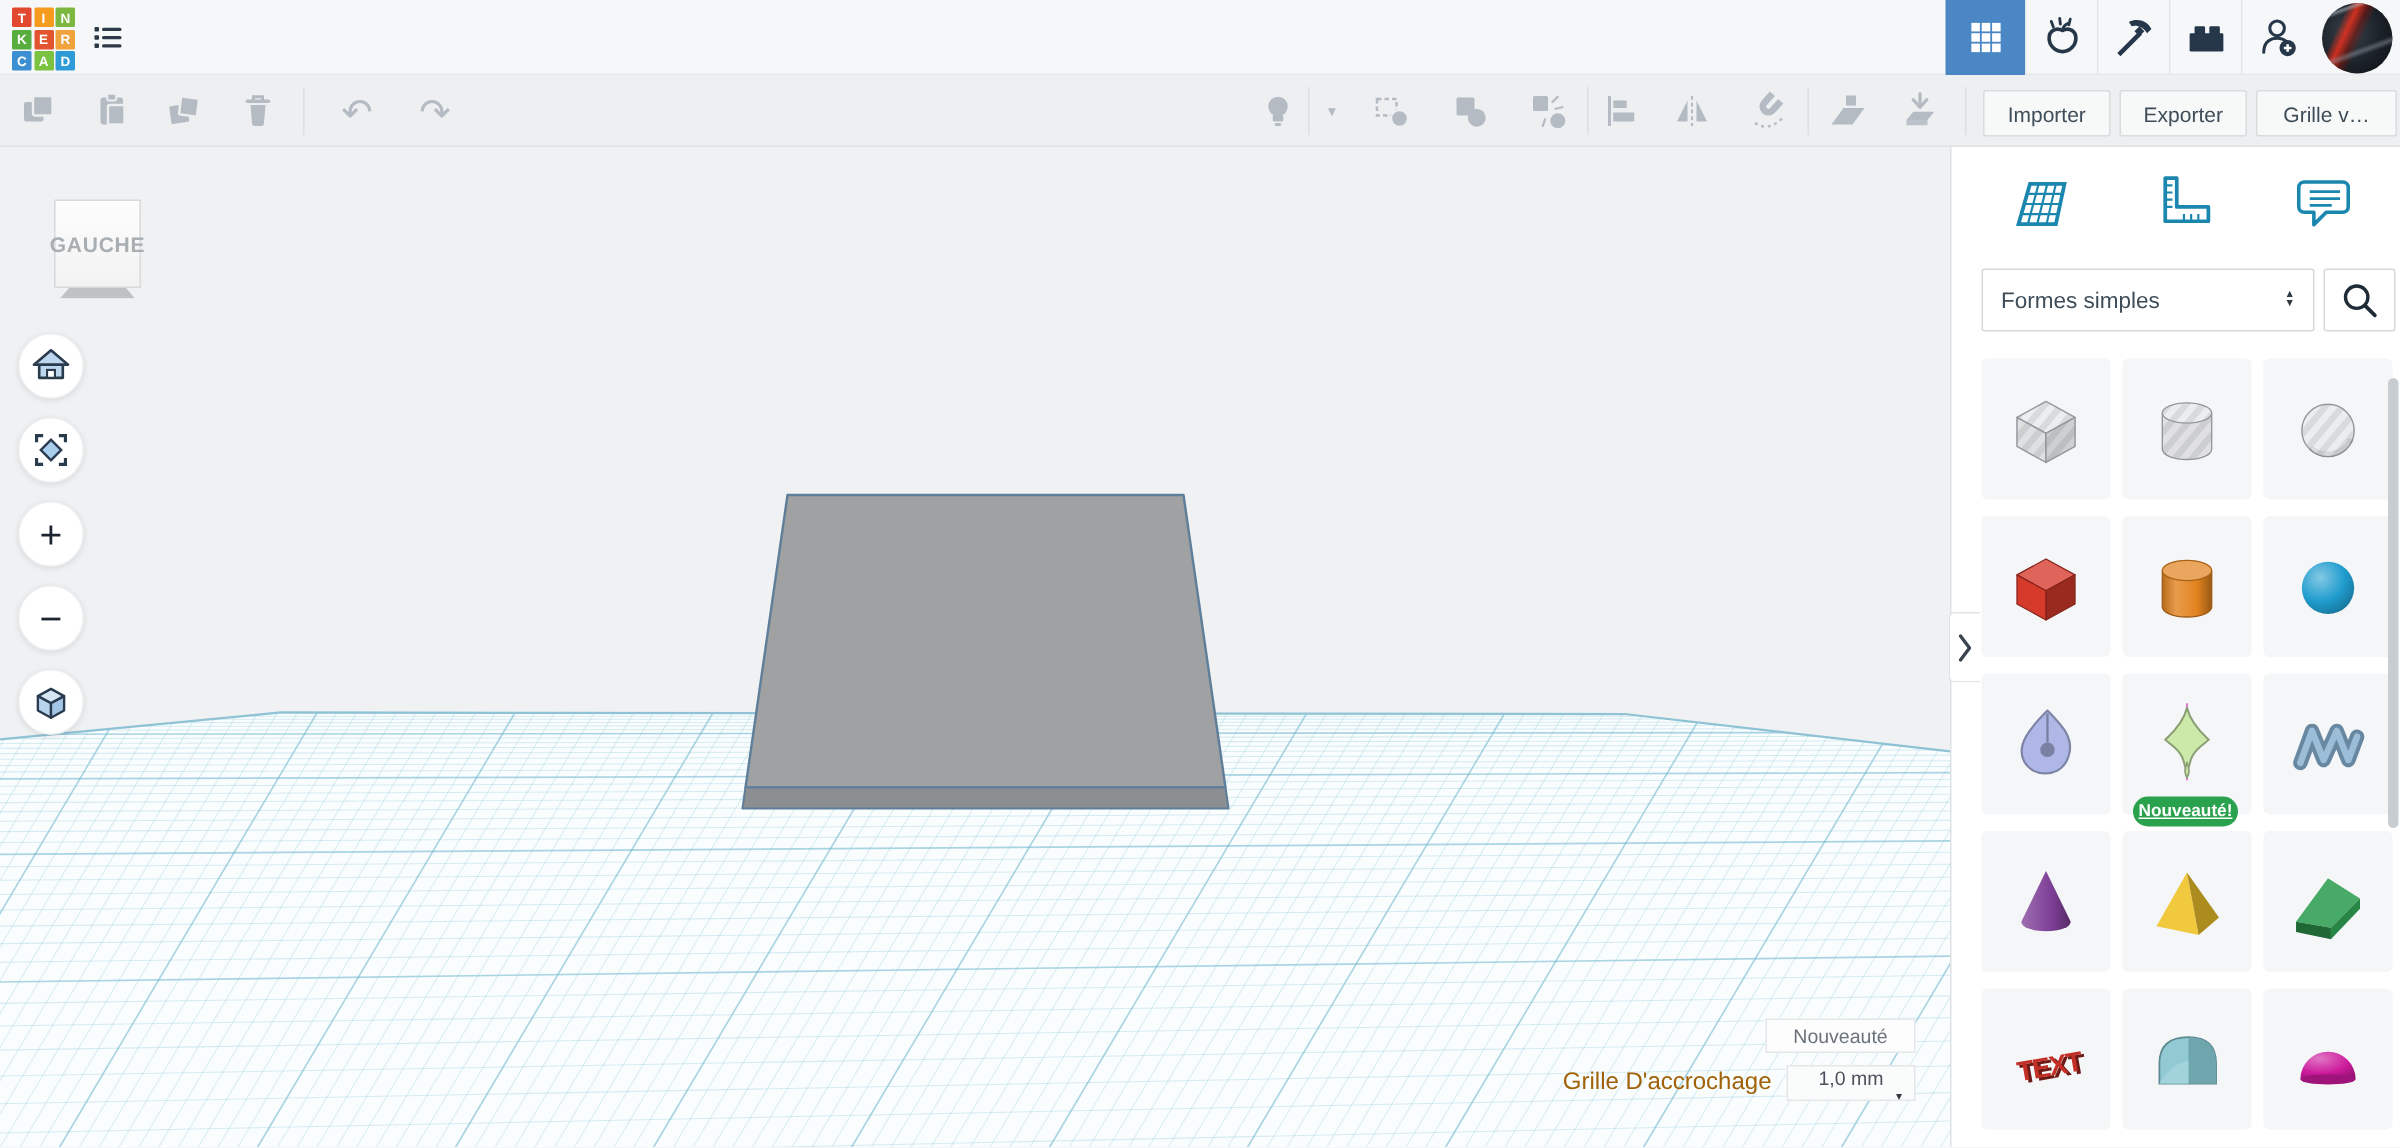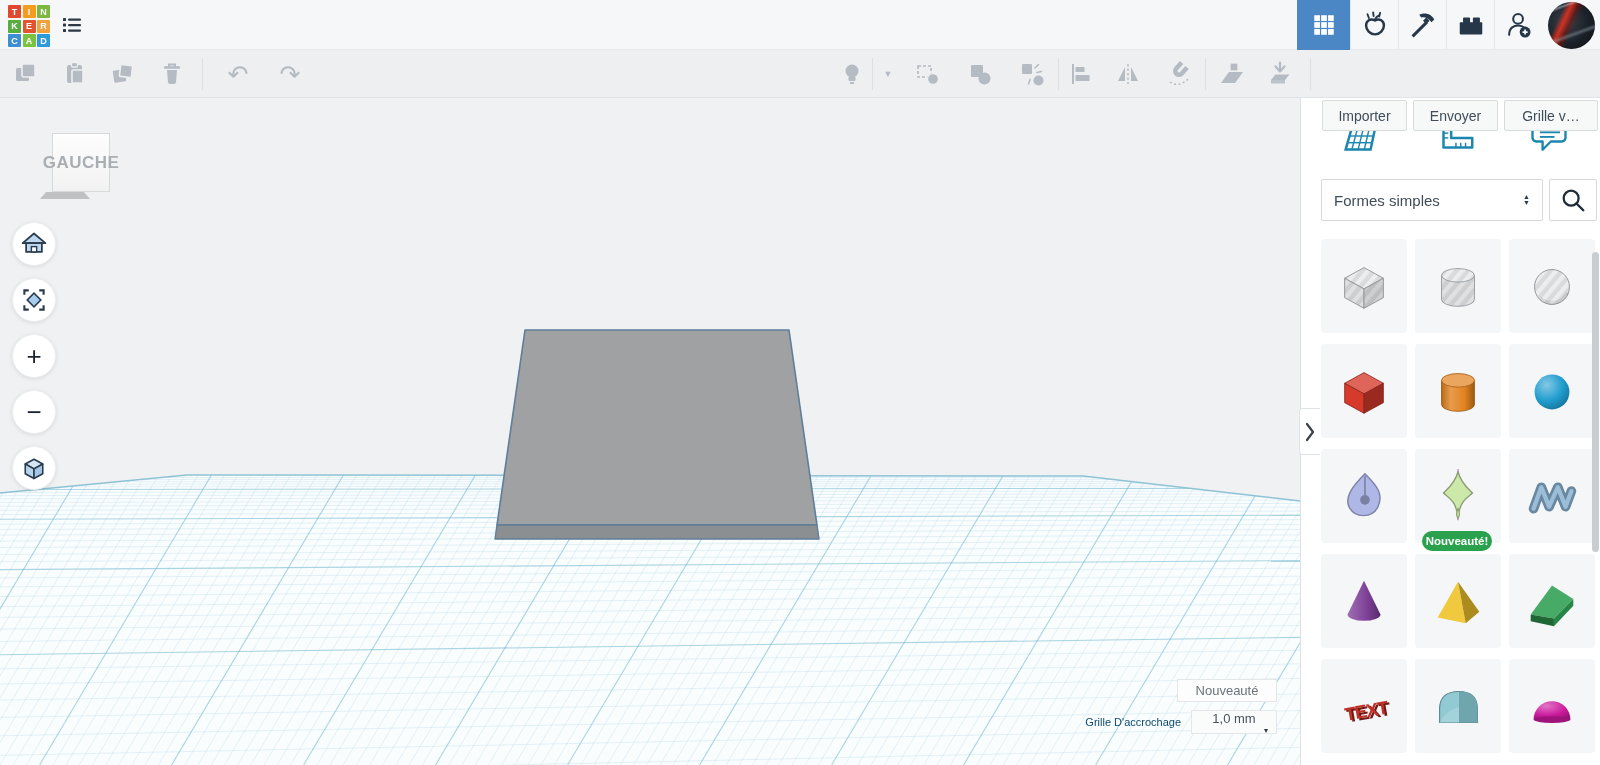--- a/index.html
+++ b/index.html
@@ -27,51 +27,51 @@
   
   .toolbar { position:absolute; left:0; top:50px; width:1600px; height:48px; background:#edeff1; border-bottom:1px solid #dfe3e5; z-index:25; }
   .tb-btn { position:absolute; top:4px; width:40px; height:40px; display:flex; align-items:center; justify-content:center; color:#b4bbc3; border-radius:3px; cursor:pointer; }
   .tb-div { position:absolute; top:8px; width:1px; height:32px; background:#dcdfe2; }
   .arrow-glyph { font-family:"DejaVu Sans", sans-serif; font-size:25px; line-height:1; color:#b4bbc3; }
   .caret-glyph { font-size:9px; color:#b4bbc3; }
 
   
   .panel { position:absolute; left:1300px; top:98px; width:360px; height:667px; background:#ffffff; border-left:1px solid #dde1e4; z-index:20; }
   .hdr-btn { position:absolute; top:60px; height:31px; background:#f7f8f8; border:1px solid #d8dcdf; border-radius:2px;
-             font-size:14px; color:#3f4d59; display:flex; align-items:center; justify-content:center; cursor:pointer; z-index:31;margin-top:40px; }
+             font-size:14px; color:#3f4d59; display:flex; align-items:center; justify-content:center; cursor:pointer; z-index:31; }
   .panel-icon-btn { position:absolute; top:6px; width:86px; height:64px; display:flex; align-items:center; justify-content:center; color:var(--icon-blue,#1b87ae); cursor:pointer; }
   .select-box { position:absolute; left:20px; top:81px; width:222px; height:42px; background:#fff; border:1px solid #d5d9dc; border-radius:2px;
                 display:flex; align-items:center; padding:0 12px; font-size:15px; color:#3f4d59; cursor:pointer; }
   .select-carets { margin-left:auto; display:flex; flex-direction:column; align-items:center; line-height:6px; font-size:7px; color:#2e3a44; }
   .search-btn { position:absolute; left:248px; top:81px; width:48px; height:42px; background:#fff; border:1px solid #d5d9dc; border-radius:2px;
                 display:flex; align-items:center; justify-content:center; cursor:pointer; }
   .shapes-grid { position:absolute; left:20px; top:141px; display:grid; grid-template-columns:repeat(3,86px); grid-auto-rows:94px; gap:11px 8px; }
   .shape-tile { background:#f5f6f8; border-radius:4px; display:flex; align-items:center; justify-content:center; cursor:pointer; }
   .new-badge { position:absolute; left:121px; top:433px; width:70px; height:20px; border-radius:10px; background:var(--badge-green,#2aa14c);
-               color:#fff; font-size:11.5px; font-weight:700; display:flex; align-items:center; justify-content:center; z-index:5; }
+               color:#fff; font-size:11.5px; font-weight:700; display:flex; align-items:center; justify-content:center; z-index:5;text-decoration:underline; }
   .scrollbar { position:absolute; left:291px; top:134px; width:7px; height:533px; }
   .scroll-thumb { position:absolute; left:0; top:20px; width:7px; height:300px; background:#c8cdd2; border-radius:4px; }
 
   .collapse-tab { position:absolute; left:1299px; top:408px; width:21px; height:47px; background:#fff; border:1px solid #dfe3e5; border-right:none;
                   border-radius:4px 0 0 4px; display:flex; align-items:center; justify-content:center; z-index:21; cursor:pointer; }
 
   
   .canvas-area { position:absolute; left:0; top:98px; width:1300px; height:667px; overflow:hidden; }
   .viewcube { position:absolute; left:36px; top:35px; width:58px; height:59px; background:linear-gradient(#fdfdfd,#f2f2f2);
               border:1px solid #d8d9da; display:flex; align-items:center; justify-content:center;
-              font-size:17px; font-weight:700; color:#a9aeb3; letter-spacing:.5px; cursor:pointer;margin-left:16px; }
+              font-size:14px; font-weight:700; color:#a9aeb3; letter-spacing:.5px; cursor:pointer; }
   .viewcube-base { position:absolute; left:40px; top:94px; width:50px; height:7px; background:#bfc1c3;
                    clip-path:polygon(12% 0, 88% 0, 100% 100%, 0 100%); }
   .nav-btn { position:absolute; left:12px; width:44px; height:44px; border-radius:50%; background:#fff; border:1px solid #eceeef;
              box-shadow:0 1px 4px rgba(0,0,0,.10); display:flex; align-items:center; justify-content:center; cursor:pointer; }
   .zoom-glyph { font-size:26px; font-weight:400; color:#1c2430; line-height:1; }
   .param-btn { position:absolute; left:1177px; top:581px; width:100px; height:23px; background:#fdfdfd; border:1px solid #e4e6e8;
                font-size:13px; color:#6a737c; display:flex; align-items:center; justify-content:center; cursor:pointer; }
   .snap-row { position:absolute; left:0; top:612px; width:1277px; display:flex; justify-content:flex-end; align-items:center; gap:10px; }
-  .snap-label { font-size:11px; color:#0c4a6e; }
+  .snap-label { font-size:16px; color:#a16207; }
   .snap-value { width:86px; height:24px; background:#fafbfb; border:1px solid #e4e6e8; display:flex; align-items:center;
                 padding:0 8px; font-size:13px; color:#4a535c; cursor:pointer;flex-direction:column; }
   .snap-caret { margin-left:auto; font-size:8px; color:#333b42; }
 </style>
 </head>
 <body>
 
 <div class="app">
 
   <div class="canvas-area">
@@ -535,21 +535,21 @@
         <path d="M6,21 h14 v3.5 h-14 z" fill="currentColor" opacity="0.85"></path>
       </svg>
     </div>
     <div class="tb-div" style="left:1310px"></div>
   </div>
 
   <div class="hdr-btn" style="left:1322px; width:85px">
     <span>Importer</span>
   </div>
   <div class="hdr-btn" style="left:1413px; width:85px">
-    <span>Envoyer</span>
+    <span>Exporter</span>
   </div>
   <div class="hdr-btn" style="left:1504px; width:94px">
     <span>Grille v…</span>
   </div>
 
   <div class="panel">
     <div class="panel-icon-btn" style="left:17px">
       <svg width="46" height="46" viewBox="0 0 48 48">
         <g stroke="currentColor" fill="none">
           <path d="M8,38 L16,10 H40 L34,38 Z" stroke-width="2.6"></path>

